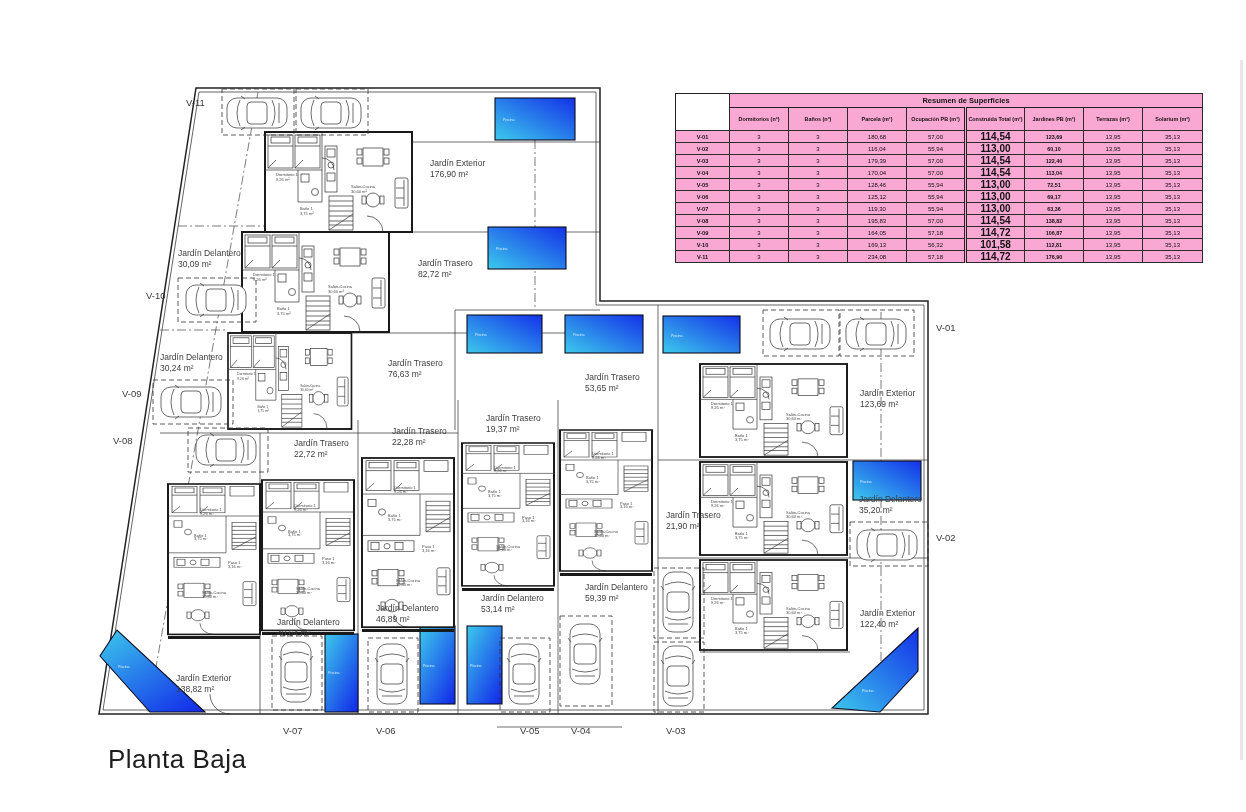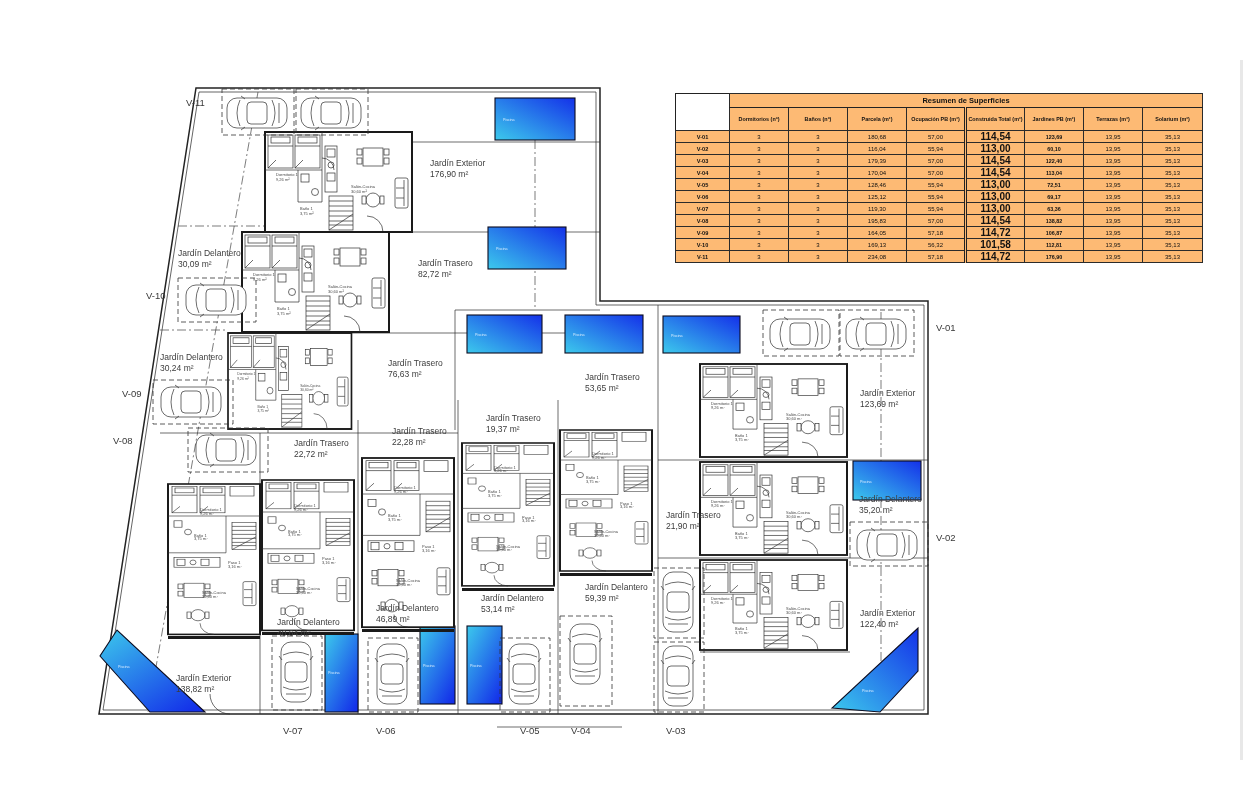--- a/index.html
+++ b/index.html
@@ -19,21 +19,21 @@
   .tb{fill:#1a1a1a;}
   .gl{font-size:8.5px;fill:#3c3c3c;}
   .vl{font-size:9.5px;fill:#383838;}
   .rl{font-size:4px;fill:#4a4a4a;}
   .pl{font-size:3.6px;fill:#d8ecff;}
 
   .sheet-title{position:absolute;left:108px;top:744px;font-size:26px;color:#1d1d1d;letter-spacing:.5px;}
 
   
   table.resumen{position:absolute;left:675px;top:93px;width:527px;border-collapse:collapse;
-        table-layout:fixed;background:#fdba74;border:1.6px solid #222;}
+        table-layout:fixed;background:#f9a8d4;border:1.6px solid #222;}
   .resumen th,.resumen td{border:1px solid #2b2b2b;font-size:6px;text-align:center;padding:0;
         height:10px;color:#111;font-weight:400;overflow:hidden;white-space:nowrap;}
   .resumen thead tr.ttl-row th.ttl{font-size:7.5px;font-weight:700;height:13px;border-bottom:1.6px solid #222;}
   .resumen #cols-row th{font-size:5.4px;font-weight:700;height:22px;white-space:normal;line-height:1.15;padding:0 1px;}
   .resumen tbody th{font-size:5.6px;font-weight:700;}
   .resumen td:nth-child(6){font-size:10px;font-weight:700;}
   .resumen td:nth-child(7){font-weight:700;font-size:5.4px;}
   .resumen #cols-row th:nth-child(6),.resumen td:nth-child(6){border-left:3px double #222;}
   .resumen th.corner,.resumen th.corner2{border:none;background:#fff;}
 </style>
@@ -488,14 +488,15 @@
           <td>234,08</td>
           <td>57,18</td>
           <td>114,72</td>
           <td>176,90</td>
           <td>13,95</td>
           <td>35,13</td>
         </tr>
       </tbody>
 </table>
 
+<div class="sheet-title">Planta Baja</div>
 
 </div>
 
 </body></html>

